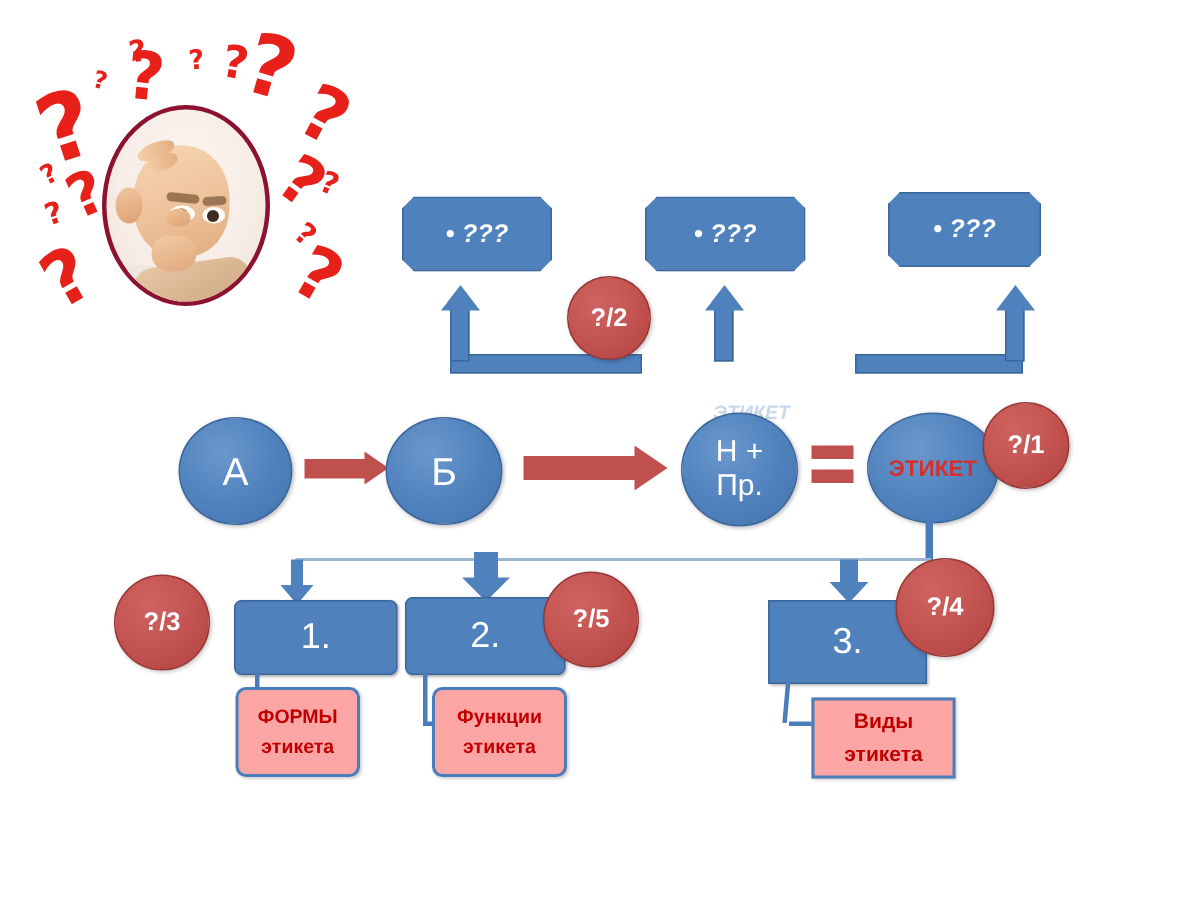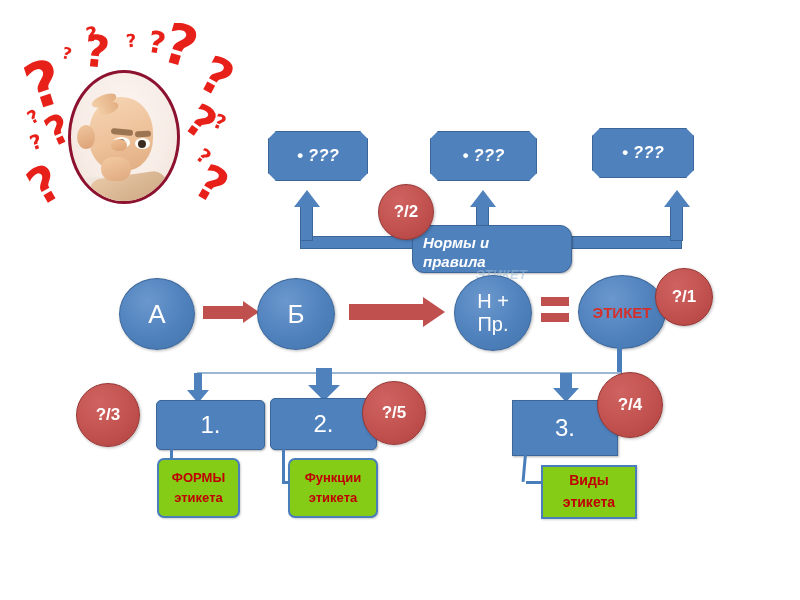--- a/index.html
+++ b/index.html
@@ -79,21 +79,21 @@
     color:#ffffff;font-size:26px;
   }
   .badge{
     background:radial-gradient(circle at 36% 30%, #cf6361 0%, #C0504D 60%, #b0423f 100%);
     border:1px solid #943634;border-radius:50%;
     display:flex;align-items:center;justify-content:center;
     color:#ffffff;font-weight:bold;font-size:17px;
     box-shadow:1px 1px 3px rgba(0,0,0,.25);
   }
   .callout{
-    background:#84cc16;border:2px solid #4A7EBB;border-radius:7px;
+    background:#fca5a5;border:2px solid #4A7EBB;border-radius:7px;
     display:flex;flex-direction:column;align-items:center;justify-content:center;
     color:#C00000;font-weight:bold;font-size:13px;line-height:1.55;
     box-shadow:1px 1px 2px rgba(0,0,0,.18);
   }
   .callout.sq{border-radius:0;border-width:2px;}
   .redarrow{background:#C0504D;}
   .blueline{background:#4F81BD;border:1px solid #3A6699;box-sizing:border-box;}
   .thinline{background:#9BB7D4;}
   .stem{background:#4A7EBB;}
   .etiket{
@@ -158,24 +158,20 @@
   <div class="abs blueline" style="left:300px;top:205px;width:13px;height:36px;"></div>
   <div class="abs" style="left:294px;top:190px;width:0;height:0;border-left:13px solid transparent;border-right:13px solid transparent;border-bottom:17px solid #4F81BD;"></div>
 
   <div class="abs blueline" style="left:476px;top:205px;width:13px;height:36px;"></div>
   <div class="abs" style="left:470px;top:190px;width:0;height:0;border-left:13px solid transparent;border-right:13px solid transparent;border-bottom:17px solid #4F81BD;"></div>
 
   <div class="abs blueline" style="left:570px;top:236px;width:112px;height:13px;"></div>
   <div class="abs blueline" style="left:670px;top:205px;width:13px;height:36px;"></div>
   <div class="abs" style="left:664px;top:190px;width:0;height:0;border-left:13px solid transparent;border-right:13px solid transparent;border-bottom:17px solid #4F81BD;"></div>
 
-  <div class="abs roundbox" style="left:412px;top:225px;width:160px;height:48px;">
-    <div>Нормы и</div>
-    <div>правила</div>
-  </div>
 
   <div class="abs ghost" style="left:466px;top:267px;width:70px;text-align:center;">ЭТИКЕТ</div>
 
   <div class="abs circle" style="left:119px;top:278px;width:74px;height:70px;">
     <span>А</span>
   </div>
 
   <div class="abs redarrow" style="left:203px;top:306px;width:42px;height:13px;"></div>
   <div class="abs" style="left:243px;top:301px;width:0;height:0;border-top:11px solid transparent;border-bottom:11px solid transparent;border-left:16px solid #C0504D;"></div>
 

